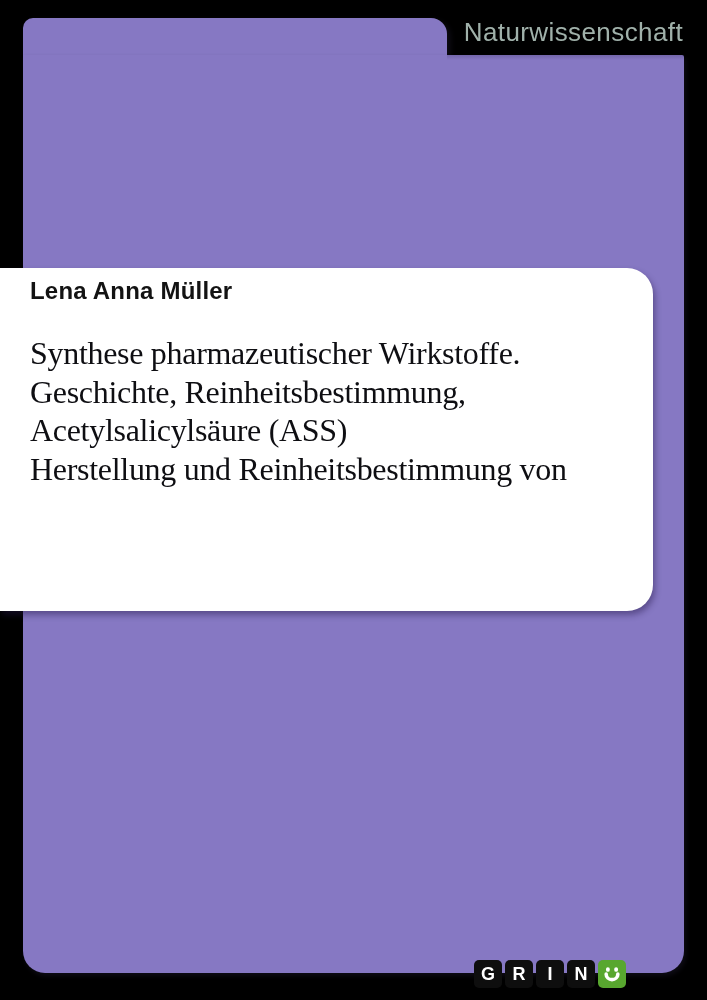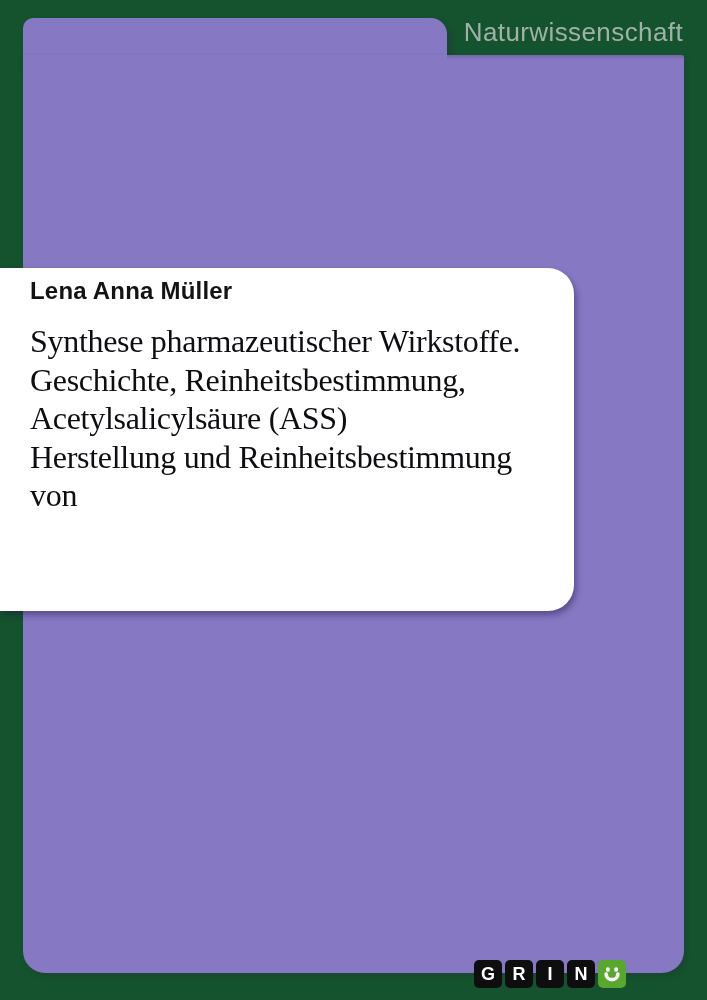--- a/index.html
+++ b/index.html
@@ -1,21 +1,21 @@
 <!DOCTYPE html>
 <html><head>
 <meta charset="utf-8">
 <style>
   html, body { margin: 0; padding: 0; background: #ffffff; }
 
   .page {
     position: relative;
     width: 707px;
     height: 1000px;
-    background: #14532d;
+    background: #000000;
     overflow: hidden;
     font-family: "Liberation Sans", sans-serif;
   }
 
   
   .tab {
     position: absolute;
     left: 23px;
     top: 18px;
     width: 424px;
@@ -55,39 +55,39 @@
     line-height: 1.0;
     color: #a0b1aa;
     letter-spacing: 0.4px;
   }
 
   
   .whitebox {
     position: absolute;
     left: 0;
     top: 268px;
-    width: 574px;
+    width: 653px;
     height: 343px;
     box-sizing: border-box;
     background: #ffffff;
     border-radius: 0 26px 26px 0;
     box-shadow: 2px 4px 6px rgba(35, 22, 70, 0.45);
     padding: 8px 28px 0 30px;
   }
 
   .author {
     font-size: 24px;
     font-weight: bold;
     line-height: 30px;
     color: #131313;
     letter-spacing: 0.2px;
   }
 
   .title {
-    margin-top: 16px;
+    margin-top: 28px;
     font-family: "Liberation Serif", serif;
     font-size: 32px;
     line-height: 38.5px;
     color: #0e0e12;
     letter-spacing: -0.3px;
   }
 
   
   .doctype {
     position: absolute;

